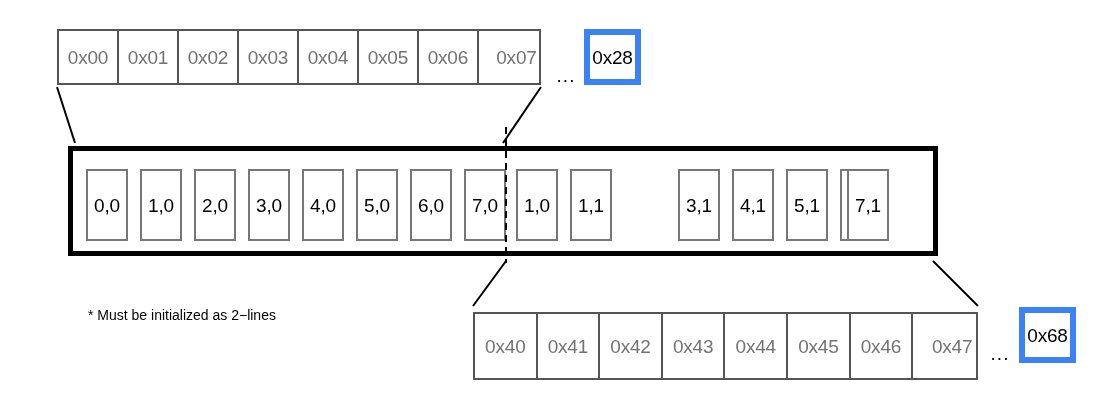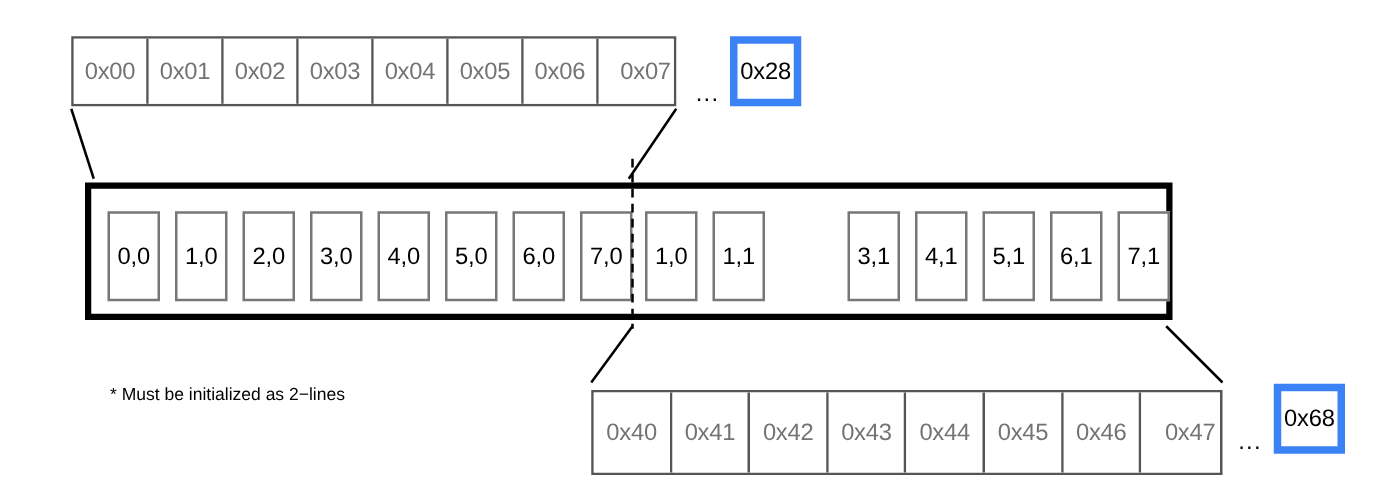--- a/index.html
+++ b/index.html
@@ -154,21 +154,21 @@
       <div class="word-cell" style="left:283px">5,0</div>
       <div class="word-cell" style="left:337px">6,0</div>
       <div class="word-cell" style="left:391px">7,0</div>
 
       <div class="word-cell" style="left:443px">1,0</div>
       <div class="word-cell" style="left:497px">1,1</div>
       <div class="word-cell" style="left:605px">3,1</div>
       <div class="word-cell" style="left:659px">4,1</div>
       <div class="word-cell" style="left:713px">5,1</div>
       <div class="word-cell" style="left:767px">6,1</div>
-      <div class="word-cell" style="left:821px">7,1</div>
+      <div class="word-cell" style="left:774px">7,1</div>
     </div>
   </div>
 
   <div id="note">* Must be initialized as 2−lines</div>
 
   <div class="addr-strip" id="bottom-strip" style="left:473px; top:312px; width:505px; height:68px;">
     <div class="addr-cell" style="width:63.1px">0x40</div>
     <div class="addr-cell" style="width:63.1px">0x41</div>
     <div class="addr-cell" style="width:63.1px">0x42</div>
     <div class="addr-cell" style="width:63.1px">0x43</div>

